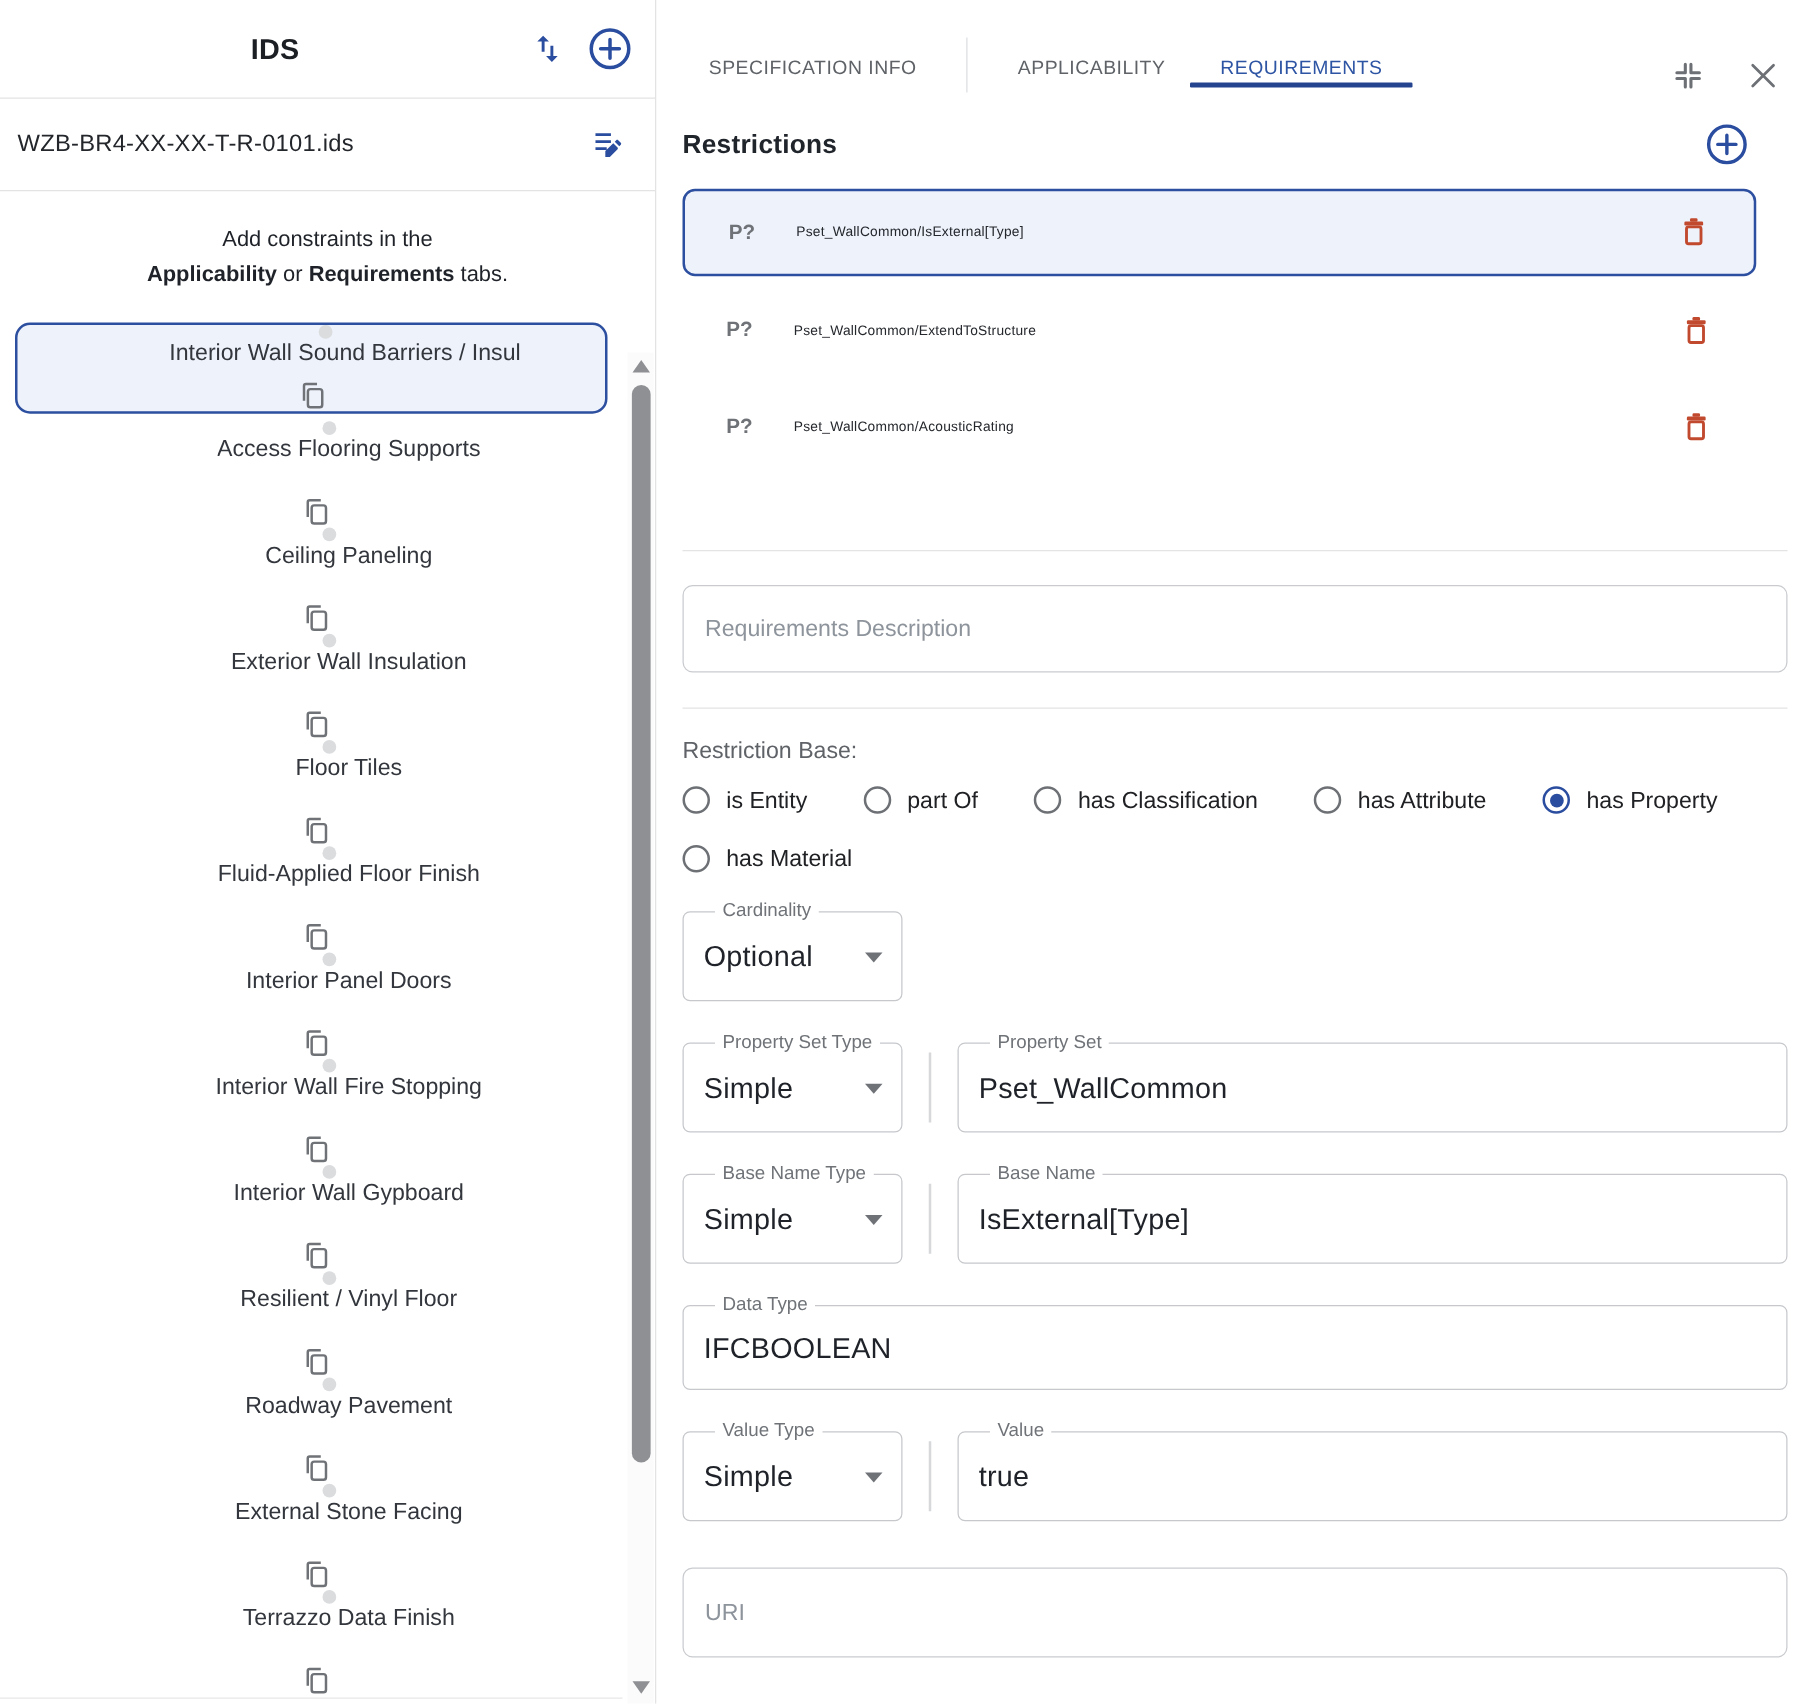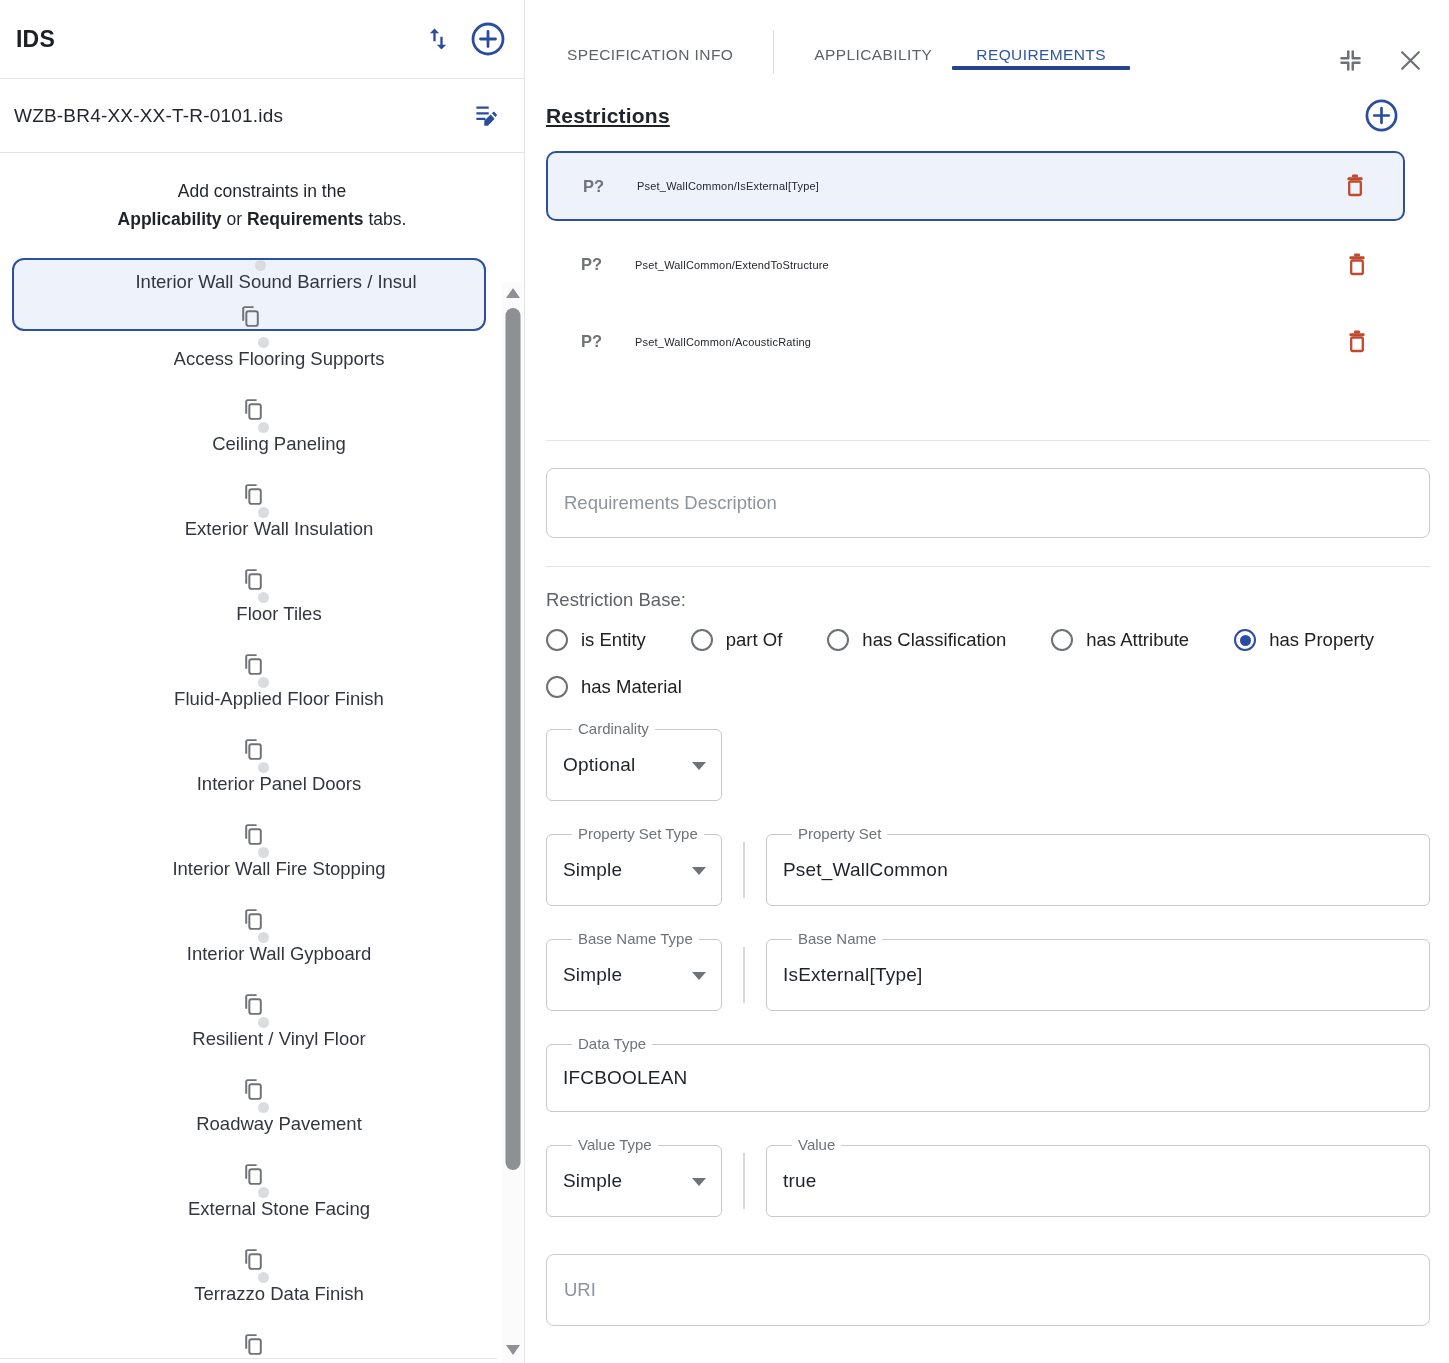--- a/index.html
+++ b/index.html
@@ -2,21 +2,21 @@
 <html><head>
 <meta charset="utf-8">
 <style>
   * { margin:0; padding:0; box-sizing:border-box; }
   html,body { width:1449px; height:1363px; background:#fff; overflow:hidden;
     font-family:"Liberation Sans", sans-serif; color:#202124; }
   .app { display:flex; width:100%; height:100%; }
 
   
   .sidebar { width:525px; height:100%; border-right:1px solid #e3e3e3; position:relative; background:#fff; }
-  .sb-header { height:79px; border-bottom:1px solid #e3e3e3; display:flex; align-items:center; padding:0 18px 0 16px; }
+  .sb-header { height:79px; border-bottom:1px solid #e3e3e3; display:flex; align-items:center; padding:0 18px 0 16px;text-align:center; }
   .sb-title { font-size:23px; font-weight:700; color:#1c1f24; letter-spacing:.2px; flex:1; }
   .sb-header .icons { display:flex; align-items:center; gap:18px; }
   .sb-file { height:74px; border-bottom:1px solid #e3e3e3; display:flex; align-items:center; padding:0 24px 0 14px; }
   .sb-file-name { font-size:19px; color:#23262b; flex:1; letter-spacing:.2px; }
   .sb-hint { padding:24px 30px 18px; text-align:center; font-size:17.5px; color:#1f2329; line-height:1.62; }
   .sb-hint b { font-weight:700; }
 
   .sb-list { position:relative; padding-right:26px; }
   .side-item { height:85px; display:flex; align-items:center; padding:0 14px 0 42px;flex-direction:column; }
   .side-item .dot { width:11px; height:11px; border-radius:50%; background:#dadcde; flex:none; }
@@ -40,21 +40,21 @@
   .tabbar { height:74px; display:flex; align-items:flex-end; padding:0 26px 0 42px; position:relative; }
   .tab { font-size:15.5px; letter-spacing:.4px; color:#5f6368; font-weight:500; position:relative;
       padding:8px 0 10px; cursor:default; }
   .tab.active { color:#2e55a4; }
   .tab-underline { position:absolute; top:66px; height:4px; background:#24448f; border-radius:1px; }
   .tab-divider { width:1px; height:44px; background:#dcdee1; margin:0 40px; }
   .tab-gap { width:44px; }
   .tabbar .win-icons { margin-left:auto; display:flex; align-items:center; gap:34px; }
 
   .content { padding:0 19px 0 21px; }
-  .restr-head { display:flex; align-items:center; margin:24px 0 18px;text-decoration:underline; }
+  .restr-head { display:flex; align-items:center; margin:24px 0 18px; }
   .restr-title { font-size:21px; font-weight:700; color:#20242b; letter-spacing:.2px; flex:1; }
   .restr-head .plus-wrap { margin-right:31px; }
 
   .restr-row { height:77px; display:flex; align-items:center; padding:0 36px 0 35px; margin-right:25px; }
   .restr-row .pp { font-size:16.5px; font-weight:700; color:#6f7378; width:54px; flex:none; }
   .restr-row .rlabel { font-size:11px; color:#24272c; flex:1; letter-spacing:.2px; }
   .restr-row.selected { border:2px solid #2d4f9f; background:#eef2fb; border-radius:10px; height:70px; margin-bottom:5px; }
 
   .hr { border-bottom:1px solid #e4e4e4; }
   .hr.one { margin-top:60px; }
@@ -72,21 +72,21 @@
       display:flex; align-items:center; justify-content:center; background:#fff; }
   .rcircle.checked { border-color:#2b4d9f; }
   .rcircle.checked::after { content:""; width:11px; height:11px; border-radius:50%; background:#2b4d9f; }
   .radio-opt .rtext { margin-left:13px; font-size:18.5px; color:#202124; }
 
   .field-row { display:flex; align-items:center; margin-top:33px; }
   .mfield { position:relative; border:1px solid #c6c8cc; border-radius:6px; height:72px; background:#fff;
       display:flex; align-items:center; }
   .mfield .mlabel { position:absolute; top:-10px; left:25px; background:#fff; padding:0 6px;
       font-size:15px; color:#6f7378; white-space:nowrap; }
-  .mfield .mvalue { font-size:19px; color:#1f2329; padding:0 16px; letter-spacing:.2px; }
+  .mfield .mvalue { font-size:23px; color:#1f2329; padding:0 16px; letter-spacing:.2px; }
   .mfield.sel { width:176px; flex:none; }
   .mfield.sel .caret { position:absolute; right:15px; top:50%; margin-top:-3px; width:0; height:0;
       border-left:7px solid transparent; border-right:7px solid transparent; border-top:8px solid #6f7378; }
   .mfield.grow { flex:1; }
   .vsep { width:2px; height:56px; background:#d6d8da; margin:0 21px; flex:none; }
   .uri-box { margin-top:37px; height:72px; border:1px solid #c9cbcf; border-radius:8px;
       display:flex; align-items:center; padding:0 17px; }
 
   svg { display:block; }
 </style>

